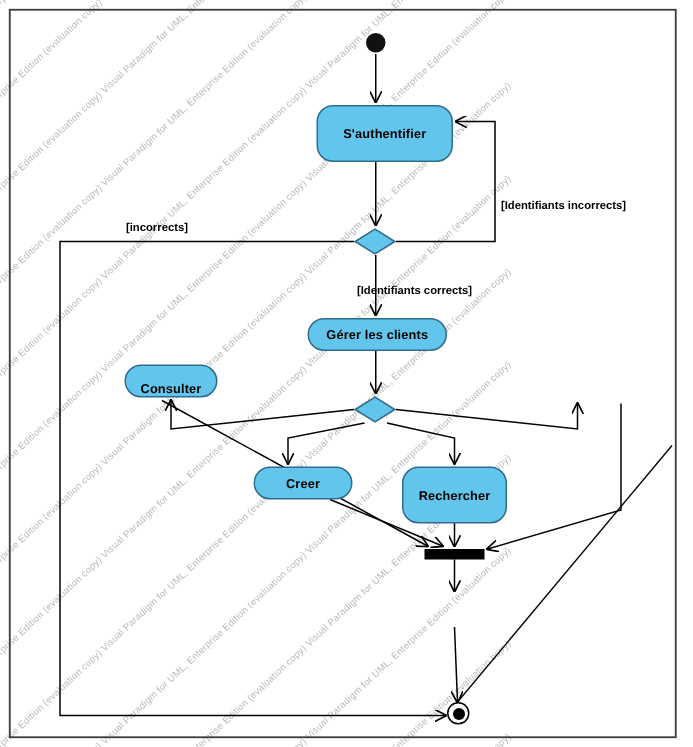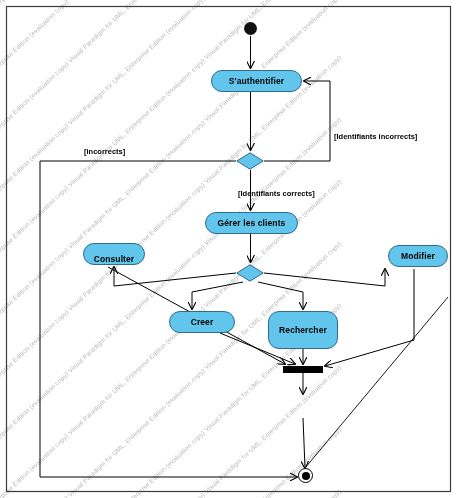--- a/index.html
+++ b/index.html
@@ -138,21 +138,21 @@
     <path d="M 303 418 L 305 468" fill="none" stroke="#000" stroke-width="1" marker-end="url(#arrowOpen)"></path>
 
     <path d="M 448 297 L 300 474" fill="none" stroke="#000" stroke-width="0.9"></path>
   </svg>
 
   <div id="node-layer">
 
     <div style="position:absolute;left:244px;top:22px;width:13px;height:13px;
                 background:#111;border-radius:50%;"></div>
 
-    <div class="activity-node" style="left:211px;top:70px;width:91px;height:22px;">
+    <div class="activity-node" style="left:211px;top:70px;width:91px;height:38px;">
       <span>S'authentifier</span>
     </div>
 
     <div style="position:absolute;left:236px;top:152px;width:28px;height:18px;">
       <svg width="28" height="18" viewBox="0 0 28 18">
         <polygon points="14,0.8 27.2,9 14,17.2 0.8,9" fill="#62C6EC" stroke="#2E6C8E" stroke-width="1"></polygon>
       </svg>
     </div>
 
     <div class="activity-node" style="left:205px;top:212px;width:93px;height:22px;">
@@ -162,23 +162,20 @@
     <div style="position:absolute;left:236px;top:264px;width:28px;height:18px;">
       <svg width="28" height="18" viewBox="0 0 28 18">
         <polygon points="14,0.8 27.2,9 14,17.2 0.8,9" fill="#62C6EC" stroke="#2E6C8E" stroke-width="1"></polygon>
       </svg>
     </div>
 
     <div class="activity-node" style="left:83px;top:243px;width:62px;height:22px;align-items:flex-end;">
       <span>Consulter</span>
     </div>
 
-    <div class="activity-node" style="left:388px;top:245px;width:60px;height:22px;">
-      <span>Modifier</span>
-    </div>
 
     <div class="activity-node" style="left:169px;top:311px;width:66px;height:22px;">
       <span>Creer</span>
     </div>
 
     <div class="activity-node" style="left:268px;top:311px;width:70px;height:38px;">
       <span>Rechercher</span>
     </div>
 
     <div style="position:absolute;left:283px;top:366px;width:40px;height:7px;background:#000;"></div>

